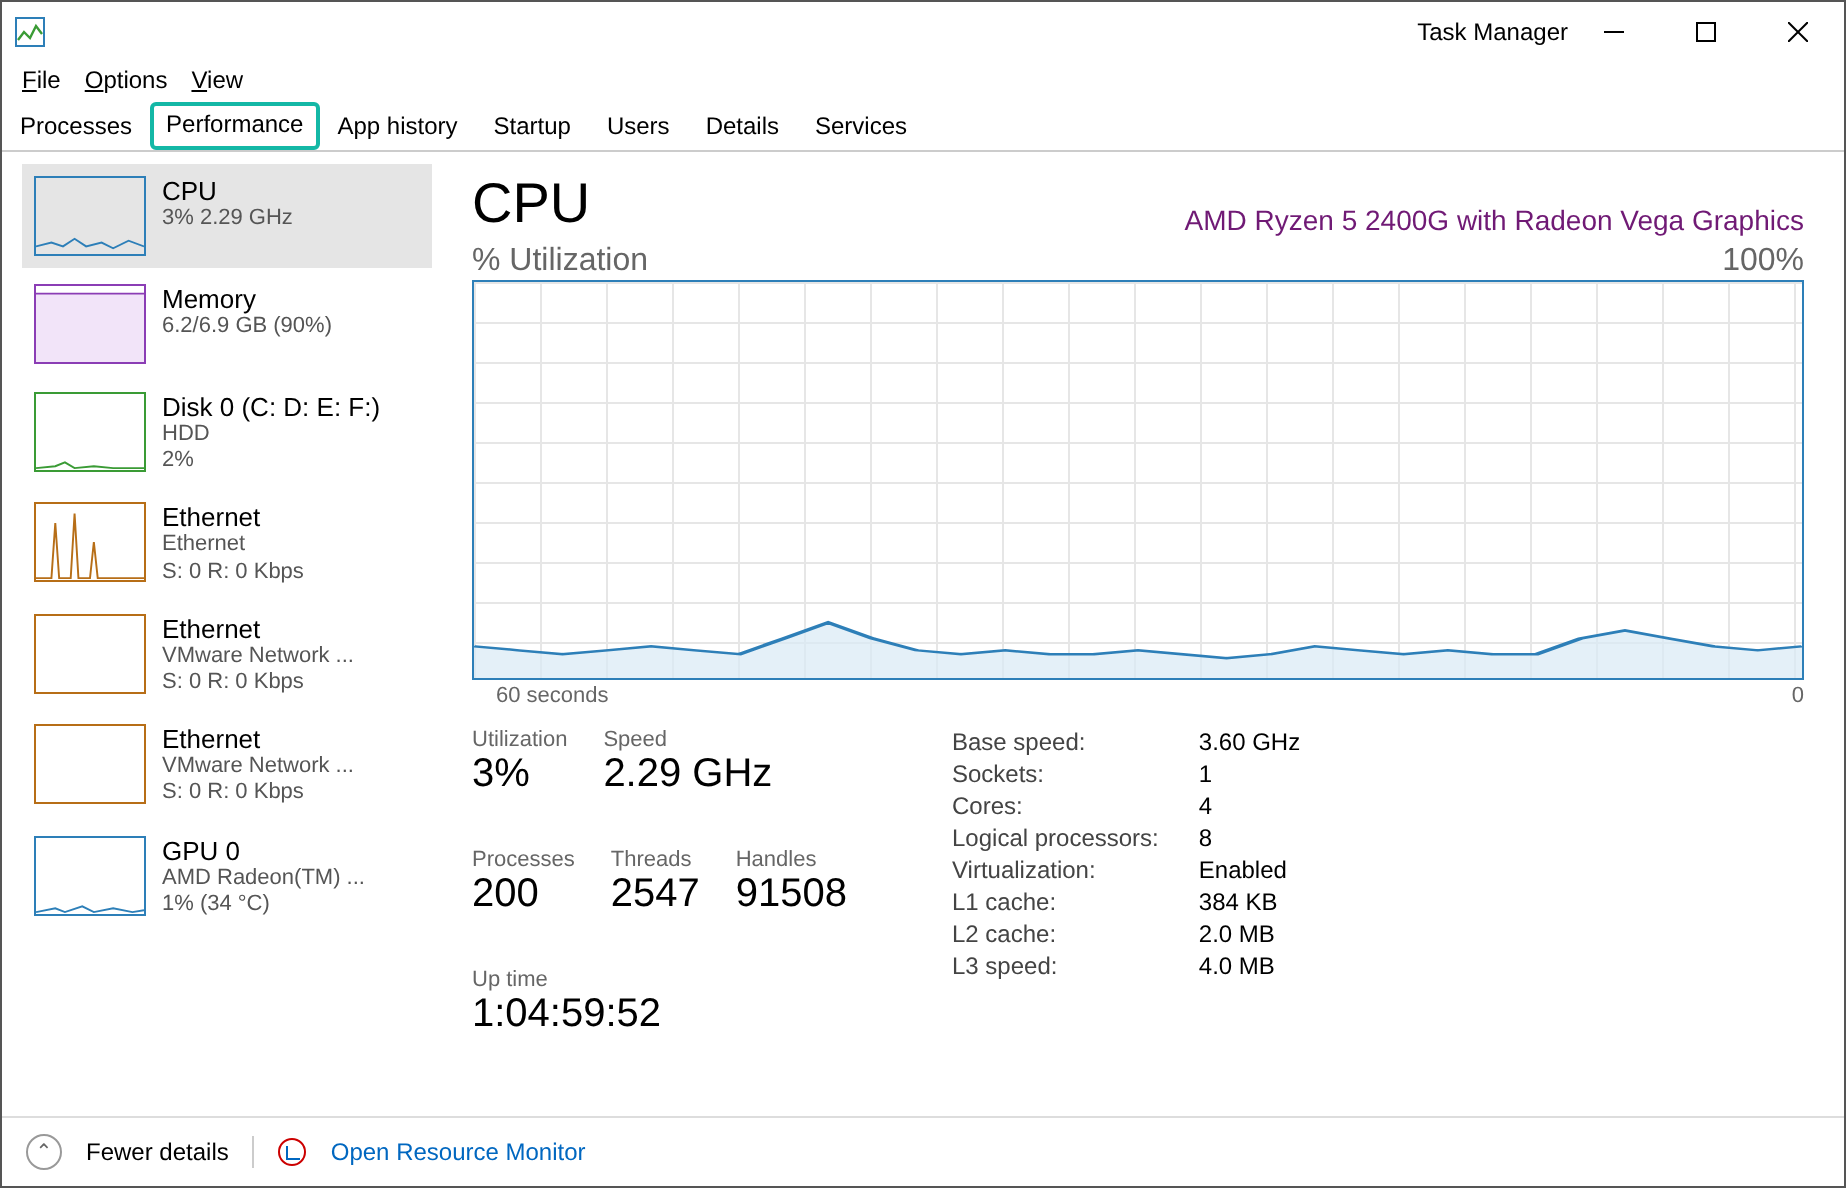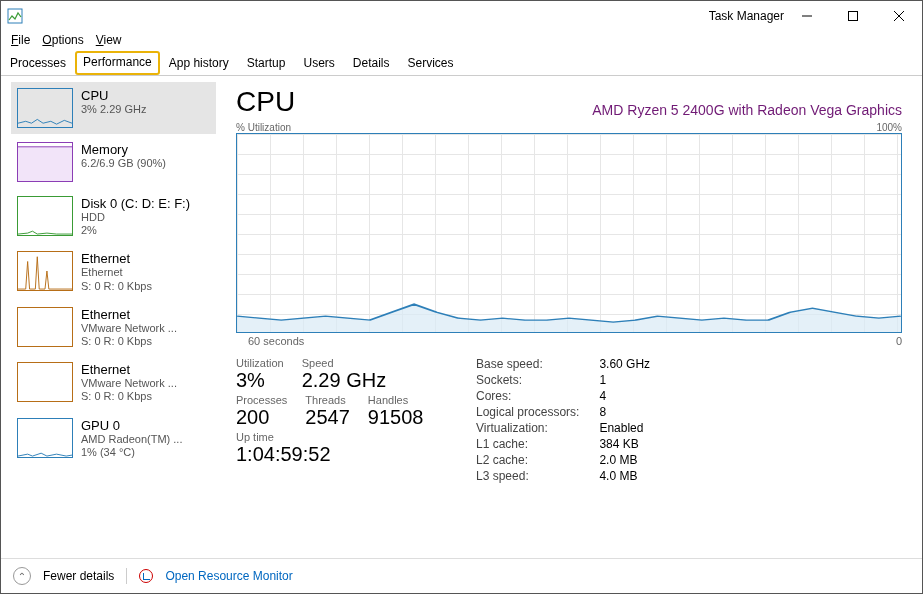--- a/index.html
+++ b/index.html
@@ -7,38 +7,38 @@
     .titlebar { display: flex; align-items: center; height: 30px; padding: 0 0 0 6px; }
     .titlebar-icon { width: 16px; height: 16px; margin-right: 6px; }
     .titlebar-text { font-size: 12px; flex: 1; text-align: right; }
     .window-controls { display: flex; }
     .window-btn { width: 46px; height: 30px; display: flex; align-items: center; justify-content: center; font-size: 14px; }
     .menubar { display: flex; gap: 12px; padding: 2px 10px 4px; font-size: 12px; }
     .menubar span { text-decoration: underline; text-decoration-color: transparent; cursor: default; }
     .menubar span::first-letter { text-decoration: underline; }
     .tabbar { display: flex; border-bottom: 1px solid #ccc; font-size: 12px; }
     .tab { padding: 4px 8px; border: 1px solid transparent; cursor: default; }
-    .tab.highlighted { border: 2px solid #eab308; border-radius: 3px; padding: 2px 6px; }
+    .tab.highlighted { border: 2px solid #14b8a6; border-radius: 3px; padding: 2px 6px; }
     .content { display: flex; flex: 1; overflow: hidden; }
     .sidebar { width: 215px; padding: 6px 0 0 10px; display: flex; flex-direction: column; gap: 2px; }
     .side-item { display: flex; gap: 8px; padding: 6px 6px; cursor: default; }
     .side-item.selected { background: #e5e5e5; }
     .side-thumb { width: 56px; height: 40px; border: 1px solid; flex-shrink: 0; position: relative; overflow: hidden; }
     .side-info { display: flex; flex-direction: column; font-size: 12px; }
     .side-title { font-size: 13px; }
     .side-sub { color: #555; font-size: 11px; line-height: 1.2; white-space: nowrap; overflow: hidden; text-overflow: ellipsis; max-width: 125px; }
     .main { flex: 1; padding: 10px 20px 0 20px; display: flex; flex-direction: column; }
     .main-header { display: flex; justify-content: space-between; align-items: flex-end; margin-bottom: 4px; }
     .main-title { font-size: 28px; font-weight: 300; }
     .main-sub { font-size: 14px; color: #701a75; }
-    .chart-labels { display: flex; justify-content: space-between; font-size: 10px; color: #666; }
+    .chart-labels { display: flex; justify-content: space-between; font-size: 16px; color: #666; }
     .chart { width: 100%; height: 200px; border: 1px solid #2d7fb8; position: relative; background-image: linear-gradient(to right, #e6e6e6 1px, transparent 1px), linear-gradient(to bottom, #e6e6e6 1px, transparent 1px); background-size: 33px 20px; margin-bottom: 2px; }
     .chart-bottom-labels { display: flex; justify-content: space-between; font-size: 11px; color: #666; margin-bottom: 10px; margin-left: 12px; }
     .stats { display: flex; gap: 50px; }
-    .stats-left { display: flex; flex-direction: column; gap: 2px; min-width: 190px; }
+    .stats-left { display: flex; flex-direction: column; gap: 25px; min-width: 190px; }
     .stat-row { display: flex; gap: 18px; }
     .stat-block { display: flex; flex-direction: column; }
     .stat-label { font-size: 11px; color: #666; }
     .stat-value { font-size: 20px; }
     .stats-right { display: grid; grid-template-columns: auto auto; column-gap: 20px; row-gap: 2px; font-size: 12px; align-content: start; }
     .stats-right .label { color: #444; }
     .footer { border-top: 1px solid #ddd; padding: 8px 12px; display: flex; align-items: center; gap: 12px; font-size: 12px; }
     .footer-link { color: #0067c0; cursor: pointer; }
     .chevron-circle { width: 18px; height: 18px; border: 1px solid #999; border-radius: 50%; display: flex; align-items: center; justify-content: center; font-size: 10px; color: #666; }
     .divider { width: 1px; height: 16px; background: #ccc; }

